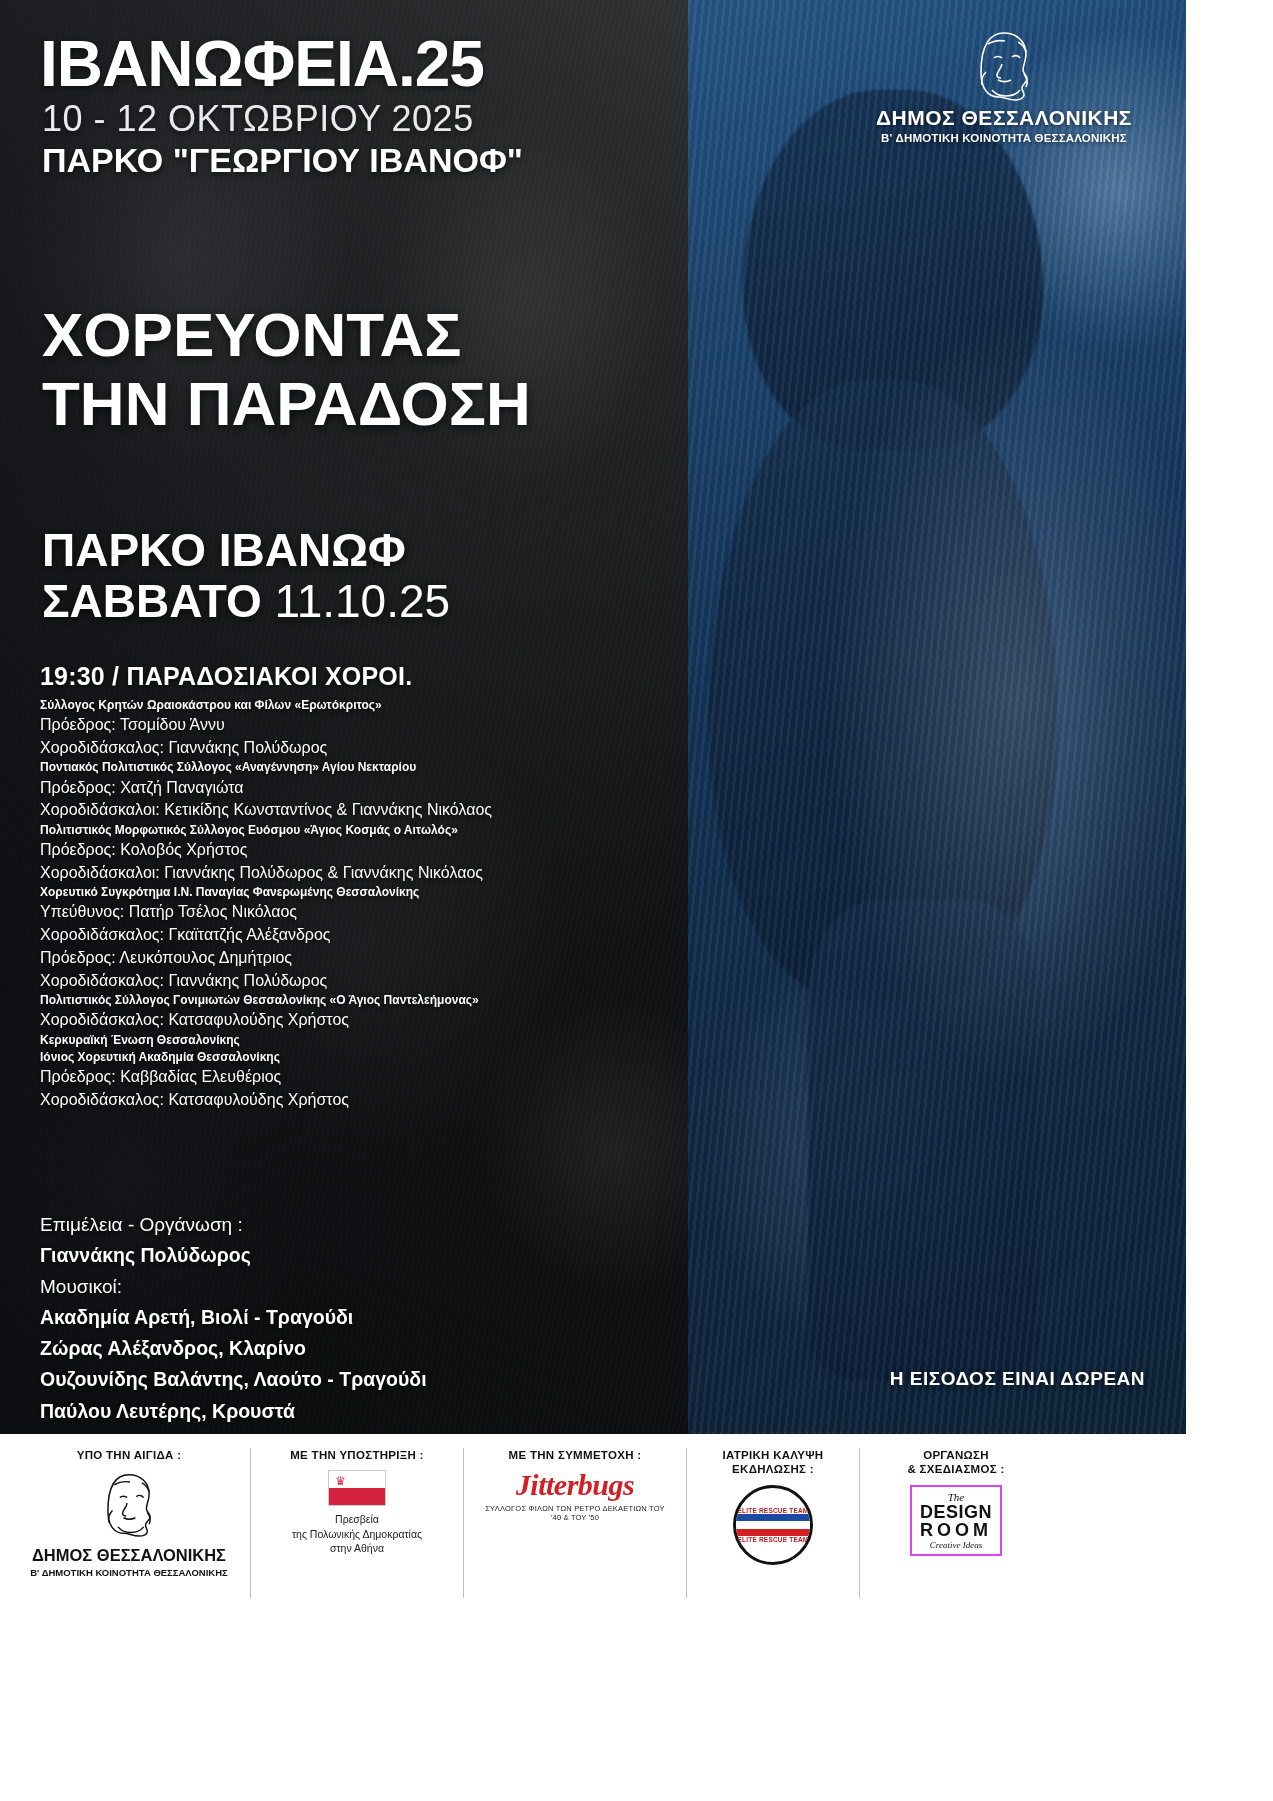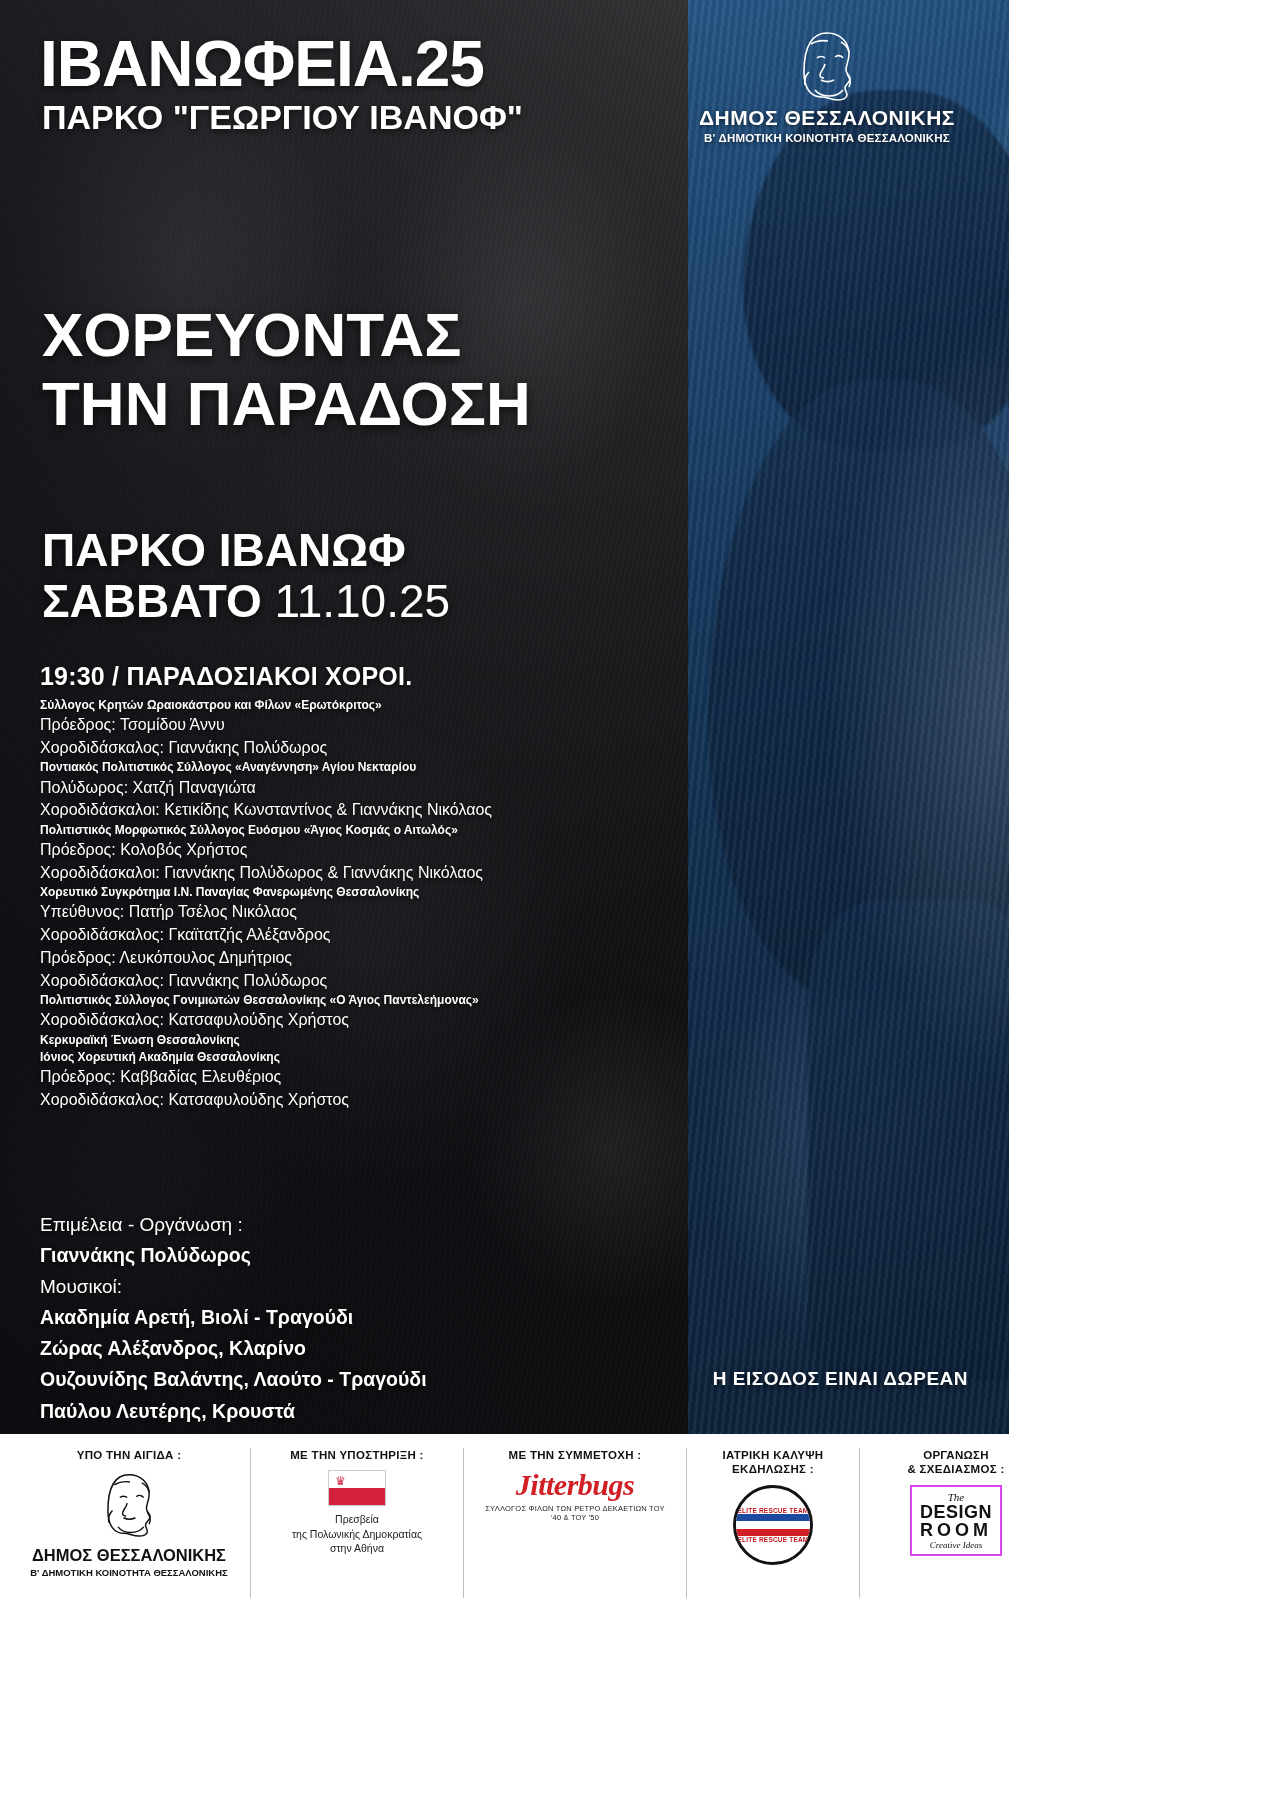--- a/index.html
+++ b/index.html
@@ -5,21 +5,21 @@
   html, body {
     margin: 0;
     padding: 0;
     background: #ffffff;
   }
   body {
     font-family: "Liberation Sans", sans-serif;
   }
   .poster {
     position: relative;
-    width: 1009px;
+    width: 1186px;
     height: 1801px;
     overflow: hidden;
     background: #0f0f12;
   }
 
   
   .bg-left {
     position: absolute;
     left: 0; top: 0;
     width: 688px; height: 1434px;
@@ -387,20 +387,21 @@
   <div class="bg-left"></div>
   <div class="scrim-left"></div>
   <div class="bg-right">
     <div class="fig" style="left:55px; top:90px; width:300px; height:360px;"></div>
     <div class="fig" style="left:20px; top:380px; width:350px; height:620px;"></div>
     <div class="fig" style="left:120px; top:900px; width:230px; height:480px; border-radius:30% 30% 20% 20% / 20% 20% 10% 10%;"></div>
   </div>
 
   <div class="header">
     <div class="title-main">ΙΒΑΝΩΦΕΙΑ.25</div>
+    <div class="title-dates">10 - 12 ΟΚΤΩΒΡΙΟΥ 2025</div>
     <div class="title-place">ΠΑΡΚΟ "ΓΕΩΡΓΙΟΥ ΙΒΑΝΟΦ"</div>
   </div>
 
   <div class="muni">
     <span>
       <svg width="72" height="74" viewBox="0 0 72 74" aria-hidden="true">
         <g fill="none" stroke="#ffffff" stroke-width="1.6">
           <path d="M36 5c13 0 22 9 22 21 0 7-3 11-3 16 0 4 4 5 4 9s-5 5-5 9c0 3 2 4 2 7 0 3-4 5-9 5-7 0-11-3-16-3-6 0-10-2-13-6-4-5-5-12-5-19C13 17 22 5 36 5z"></path>
           <path d="M26 30c2-2 6-2 8 0M44 29c2-2 6-2 8 1"></path>
           <path d="M34 36c-1 5-5 8-5 11 0 2 2 3 4 3"></path>
@@ -428,21 +429,21 @@
     </div>
   </div>
 
   <div class="program">
     <div class="prog-time">19:30 / ΠΑΡΑΔΟΣΙΑΚΟΙ ΧΟΡΟΙ.</div>
     <div id="groups-container">
         <div class="grp-name">Σύλλογος Κρητών Ωραιοκάστρου και Φίλων «Ερωτόκριτος»</div>
         <div class="grp-role">Πρόεδρος: Τσομίδου Άννυ</div>
         <div class="grp-role">Χοροδιδάσκαλος: Γιαννάκης Πολύδωρος</div>
         <div class="grp-name">Ποντιακός Πολιτιστικός Σύλλογος «Αναγέννηση» Αγίου Νεκταρίου</div>
-        <div class="grp-role">Πολύδωρος: Χατζή Παναγιώτα</div>
+        <div class="grp-role">Πρόεδρος: Χατζή Παναγιώτα</div>
         <div class="grp-role">Χοροδιδάσκαλοι: Κετικίδης Κωνσταντίνος &amp; Γιαννάκης Νικόλαος</div>
         <div class="grp-name">Πολιτιστικός Μορφωτικός Σύλλογος Ευόσμου «Άγιος Κοσμάς ο Αιτωλός»</div>
         <div class="grp-role">Πρόεδρος: Κολοβός Χρήστος</div>
         <div class="grp-role">Χοροδιδάσκαλοι: Γιαννάκης Πολύδωρος &amp; Γιαννάκης Νικόλαος</div>
         <div class="grp-name">Χορευτικό Συγκρότημα Ι.Ν. Παναγίας Φανερωμένης Θεσσαλονίκης</div>
         <div class="grp-role">Υπεύθυνος: Πατήρ Τσέλος Νικόλαος</div>
         <div class="grp-role">Χοροδιδάσκαλος: Γκαϊτατζής Αλέξανδρος</div>
         <div class="grp-role">Πρόεδρος: Λευκόπουλος Δημήτριος</div>
         <div class="grp-role">Χοροδιδάσκαλος: Γιαννάκης Πολύδωρος</div>
         <div class="grp-name">Πολιτιστικός Σύλλογος Γονιμιωτών Θεσσαλονίκης «Ο Άγιος Παντελεήμονας»</div>

